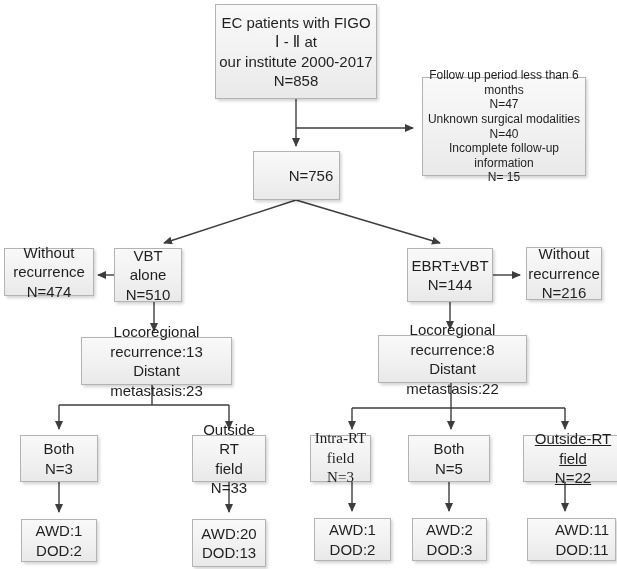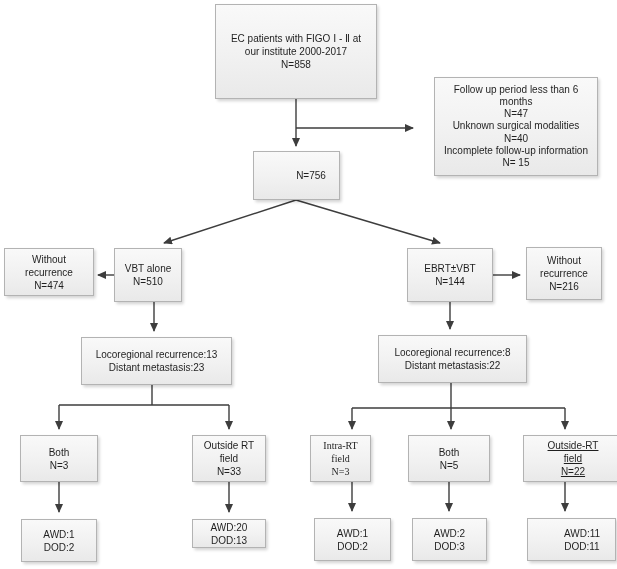--- a/index.html
+++ b/index.html
@@ -17,25 +17,25 @@
     box-sizing:border-box;
     display:flex;
     align-items:center;
     justify-content:center;
     text-align:center;
     white-space:pre-line;
     background:linear-gradient(180deg,#f9f9f9 0%,#f1f1f1 55%,#e9e9e9 100%);
     border:1px solid #b3b3b3;
     box-shadow:1.5px 2px 3px rgba(0,0,0,0.18);
     color:#1f1f1f;
-    font-size:10px;
+    font-size:15px;
     line-height:1.3;
     padding:2px 3px;
   }
-  .node.small-lh{line-height:1.22;font-size:10px;margin-left:12px;}
+  .node.small-lh{line-height:1.22;font-size:12px;}
 </style>
 </head>
 <body>
 
 <div id="canvas">
 
   <svg id="connectors" width="617" height="569" viewBox="0 0 617 569">
     <defs>
       <marker id="ah" markerWidth="10" markerHeight="9" refX="8" refY="4" orient="auto" markerUnits="userSpaceOnUse">
         <path d="M0,0 L9,4 L0,8 Z" fill="#3d3d3d"></path>
@@ -113,21 +113,21 @@
   <div class="node" style="left:408px;top:435px;width:82px;height:47px;">Both
 N=5</div>
 
   <div class="node" style="left:523px;top:435px;width:100px;height:47px;text-decoration:underline;">Outside-RT
 field
 N=22</div>
 
   <div class="node" style="left:21px;top:519px;width:76px;height:43px;">AWD:1
 DOD:2</div>
 
-  <div class="node" style="left:192px;top:519px;width:74px;height:29px;">AWD:20
+  <div class="node" style="left:192px;top:519px;width:74px;height:48px;">AWD:20
 DOD:13</div>
 
   <div class="node" style="left:314px;top:518px;width:77px;height:43px;">AWD:1
 DOD:2</div>
 
   <div class="node" style="left:412px;top:518px;width:75px;height:43px;">AWD:2
 DOD:3</div>
 
   <div class="node" style="left:527px;top:518px;width:89px;height:43px;padding-left:24px;">AWD:11
 DOD:11</div>

